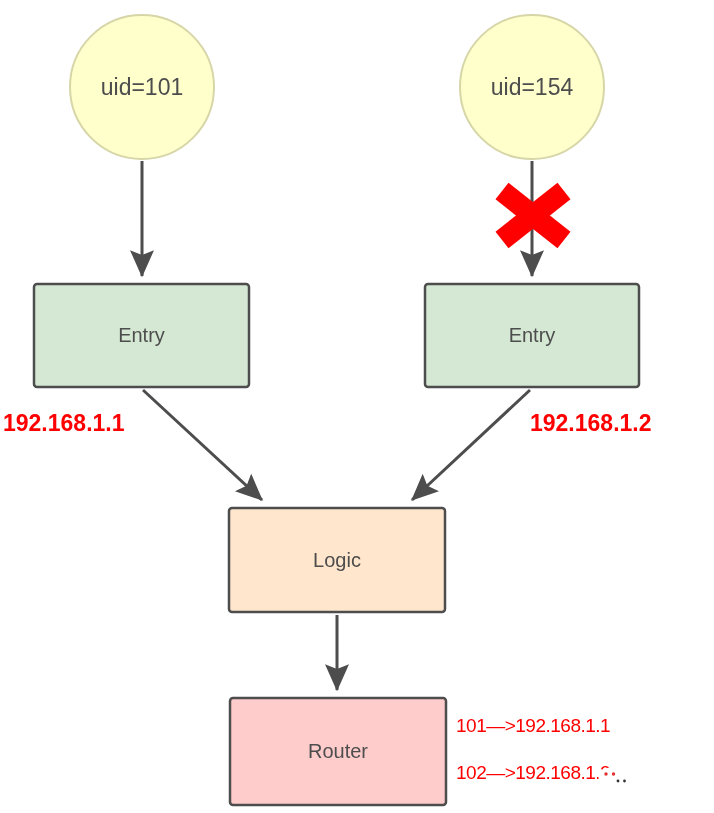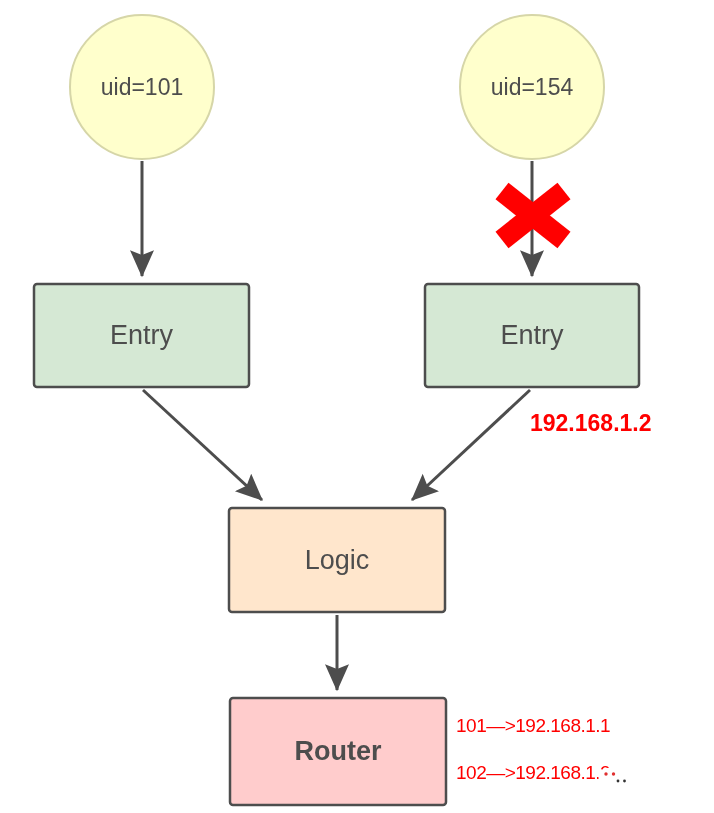--- a/index.html
+++ b/index.html
@@ -21,21 +21,21 @@
     top: 0;
     width: 714px;
     height: 813px;
   }
   .node-label {
     position: absolute;
     display: flex;
     align-items: center;
     justify-content: center;
     color: #4d4d4d;
-    font-size: 27px;
+    font-size: 20px;
     font-family: "Liberation Sans", sans-serif;
     white-space: nowrap;
     pointer-events: none;
   }
   .circle-label { font-size: 23px; }
   .ip-label {
     position: absolute;
     color: #ff0000;
     font-weight: bold;
     font-size: 23px;
@@ -106,22 +106,23 @@
       <line x1="502" y1="191" x2="564" y2="240" stroke="#ff0000" stroke-width="21" stroke-linecap="butt"></line>
       <line x1="564" y1="191" x2="502" y2="240" stroke="#ff0000" stroke-width="21" stroke-linecap="butt"></line>
     </g>
   </svg>
 
   <div class="node-label circle-label" style="left:70px; top:52px; width:144px; height:70px;">uid=101</div>
   <div class="node-label circle-label" style="left:460px; top:52px; width:144px; height:70px;">uid=154</div>
   <div class="node-label" style="left:33px; top:283px; width:217px; height:105px;">Entry</div>
   <div class="node-label" style="left:424px; top:283px; width:216px; height:105px;">Entry</div>
   <div class="node-label" style="left:228px; top:507px; width:218px; height:106px;">Logic</div>
-  <div class="node-label" style="left:229px; top:697px; width:218px; height:109px;font-weight:bold;">Router</div>
+  <div class="node-label" style="left:229px; top:697px; width:218px; height:109px;">Router</div>
 
+  <div class="ip-label" style="left:3px; top:410px;">192.168.1.1</div>
   <div class="ip-label" style="left:530px; top:410px;">192.168.1.2</div>
 
   <div class="map-label" style="left:456px; top:715px;">101—&gt;192.168.1.1</div>
   <div class="map-label" style="left:456px; top:762px;">102—&gt;192.168.1.2</div>
 
   <div class="watermark" style="left:598px; top:766px;">
     <svg class="wm-icon" width="34" height="28" viewBox="0 0 34 28">
       <ellipse cx="12" cy="11" rx="11.5" ry="9.5" fill="#ffffff"></ellipse>
       <path d="M5 18 L3 24 L9 20 Z" fill="#ffffff"></path>
       <circle cx="8" cy="8" r="1.7" fill="#e03030"></circle>

